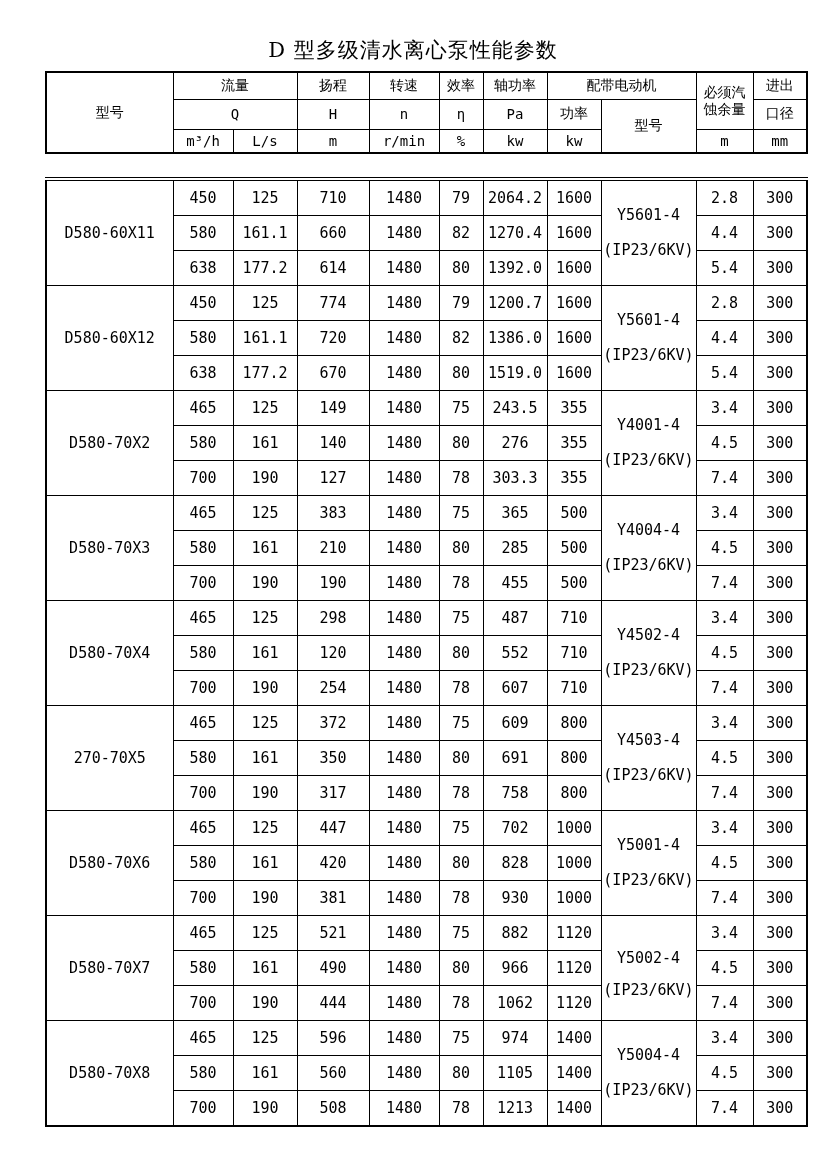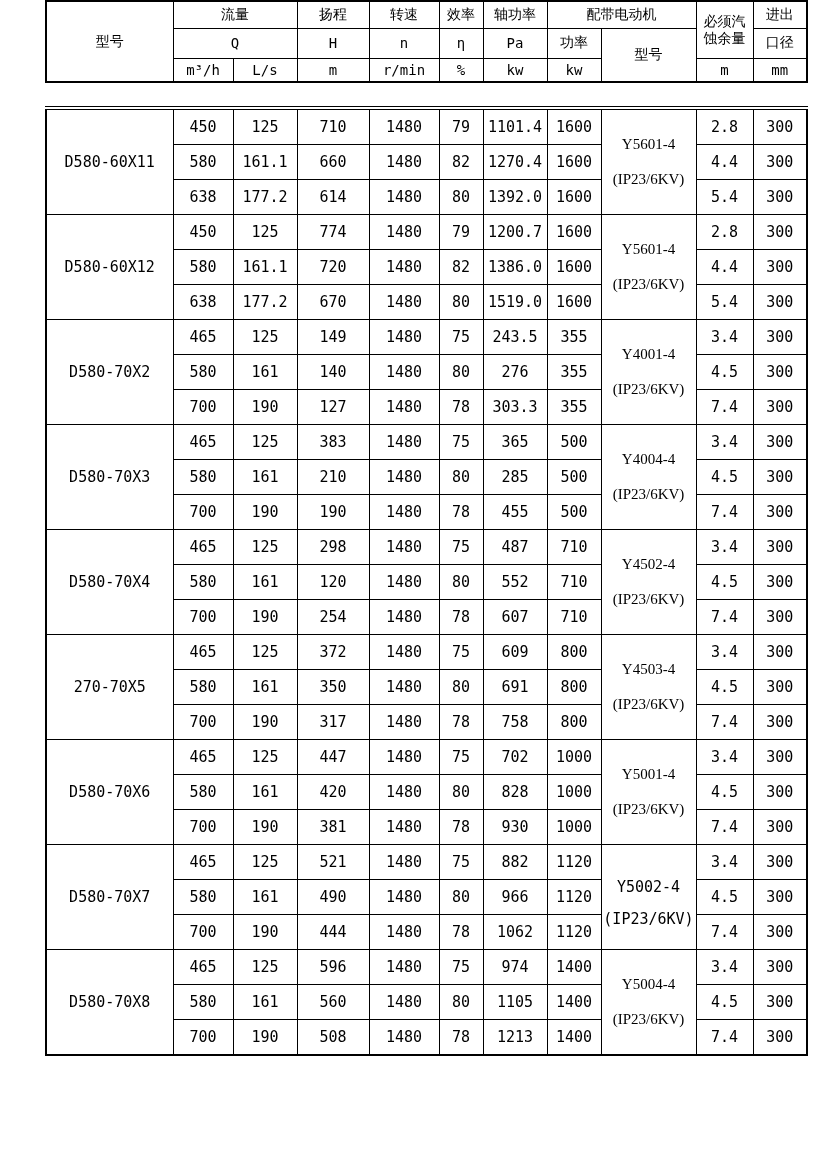--- a/index.html
+++ b/index.html
@@ -52,30 +52,31 @@
   table.body-tbl {
     border: 2px solid #000;
     border-top: 4px double #000;
     margin-top: 23px;
   }
   table.body-tbl td {
     height: 34px;
     font-size: 15px;
   }
   td.motor-cell { font-size: 14px; }
-  td.motor-top { vertical-align: top; font-family: Liberation Serif, serif; }
+  td.motor-top { vertical-align: top; }
   td.motor-top div { line-height: 35px; }
   td.motor-mid { vertical-align: middle; }
   td.motor-mid div { line-height: 20px; margin-top: 12px; }
 </style>
 </head>
 <body>
 
 <div class="page">
 
+  <div class="title">D 型多级清水离心泵性能参数</div>
 
   <table class="tbl header-tbl">
     <colgroup>
       <col style="width:127px">
         <col style="width:60px">
         <col style="width:64px">
       <col style="width:72px">
         <col style="width:70px">
         <col style="width:44px">
       <col style="width:64px">
@@ -138,21 +139,21 @@
         <col style="width:54px">
     </colgroup>
     <tbody id="table-body">
         <tr>
           <td rowspan="3" class="model-cell">D580-60X11</td>
           <td>450</td>
           <td>125</td>
           <td>710</td>
           <td>1480</td>
           <td>79</td>
-          <td>1101.4</td>
+          <td>2064.2</td>
           <td>1600</td>
           <td rowspan="3" class="motor-cell motor-top">
             <div>Y5601-4</div>
             <div>(IP23/6KV)</div>
           </td>
           <td>2.8</td>
           <td>300</td>
         </tr>
         <tr>
           <td>580</td>

